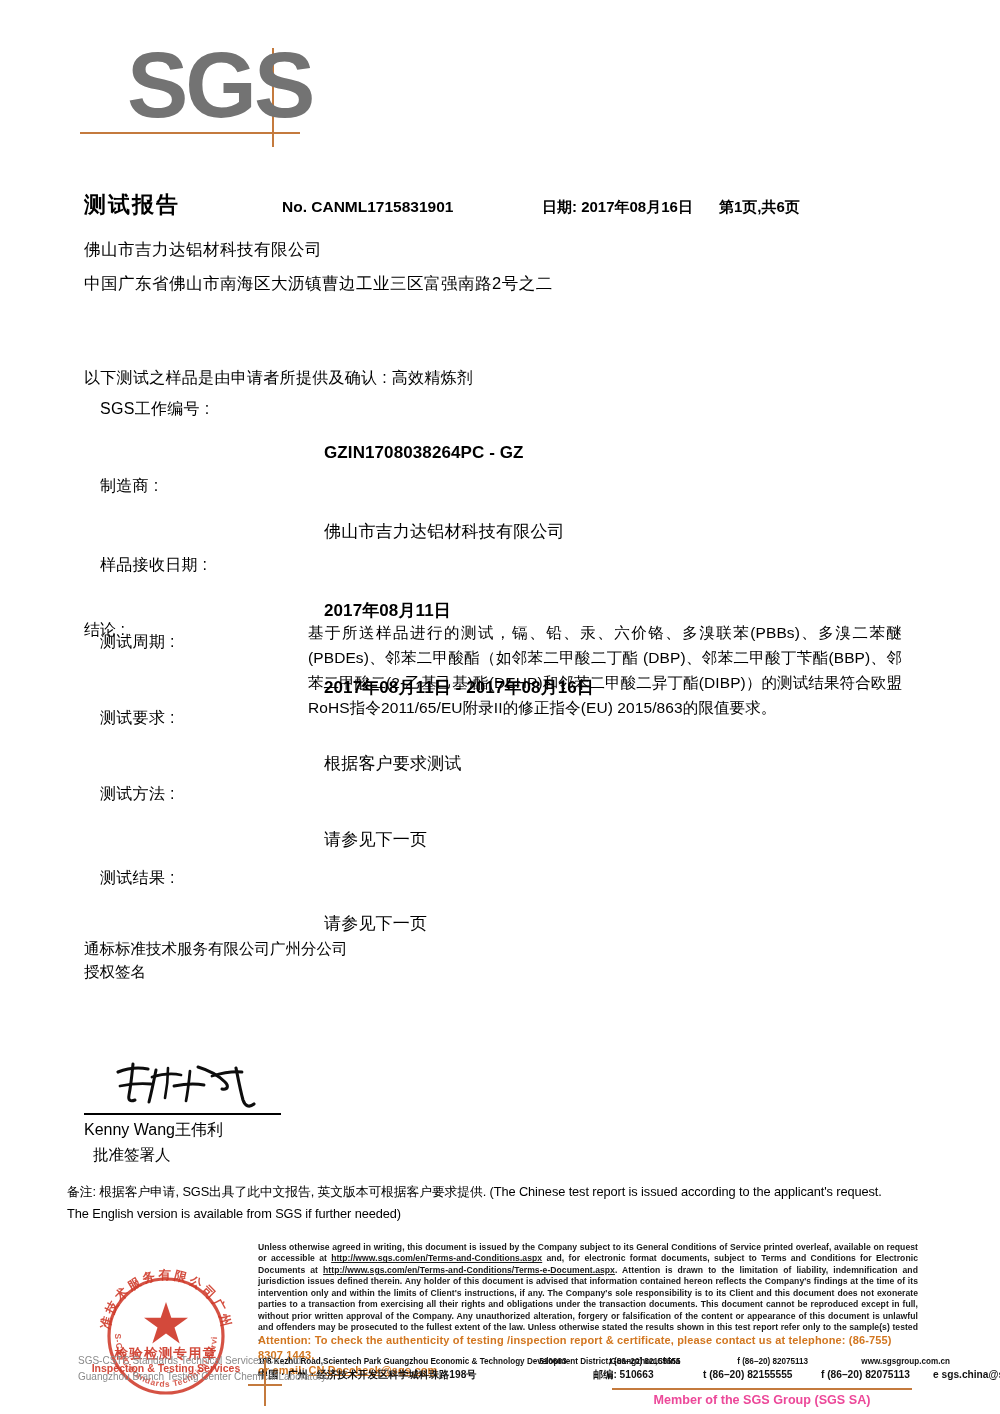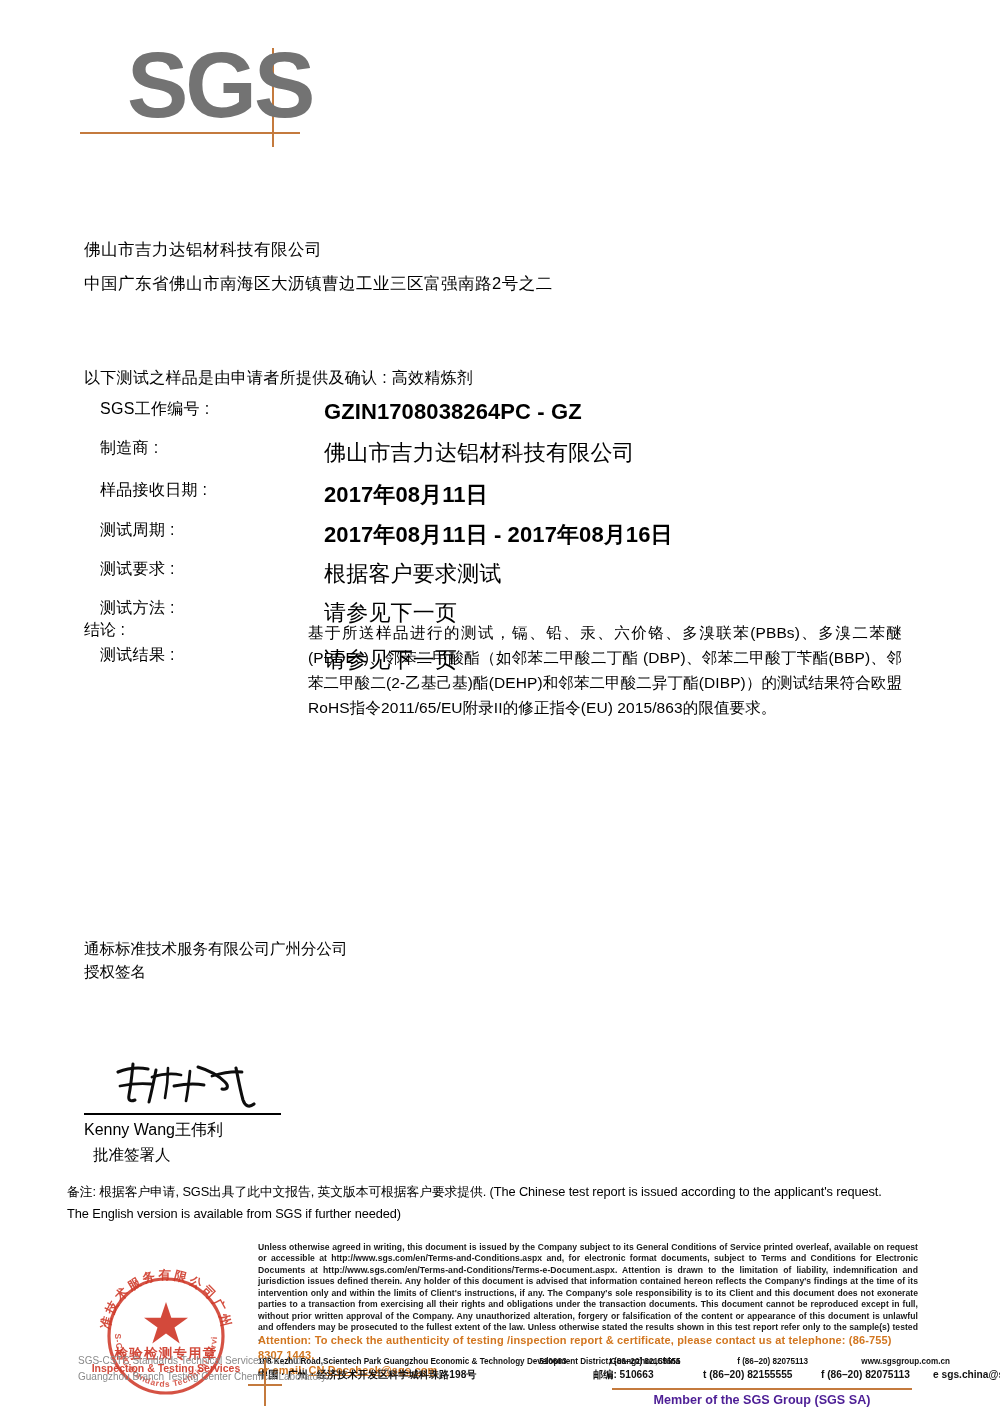--- a/index.html
+++ b/index.html
@@ -122,22 +122,23 @@
     display: flex;
     align-items: flex-start;
   }
   .info-label {
     width: 224px;
     flex: none;
     font-size: 16px;
     letter-spacing: 0.3px;
   }
   .info-value {
-    font-size: 22px;
+    font-size: 17px;
     letter-spacing: 0.2px;
+    margin-top: 44px;
   }
   .info-value.mono-ish {
     font-weight: bold;
     letter-spacing: 0.1px;
   }
   .rowgap-1 { height: 13px; }
   .rowgap-2 { height: 12px; }
   .rowgap-3 { height: 10px; }
   .rowgap-4 { height: 9px; }
   .rowgap-5 { height: 9px; }
@@ -217,21 +218,21 @@
     left: 258px;
     top: 1242px;
     width: 660px;
     font-size: 8.6px;
     font-weight: bold;
     line-height: 1.33;
     color: #1a1a1a;
     text-align: justify;
     letter-spacing: 0.05px;
   }
-  #legal .u { }
+  #legal .u { text-decoration: underline; }
   #attention {
     position: absolute;
     left: 258px;
     top: 1333px;
     width: 660px;
     font-size: 11px;
     font-weight: bold;
     line-height: 1.38;
     color: #d2761f;
     letter-spacing: 0.15px;
@@ -325,34 +326,40 @@
     background: #c47a3d;
   }
   #footer-member {
     position: absolute;
     left: 612px;
     top: 1393px;
     width: 300px;
     text-align: center;
     font-size: 12.6px;
     font-weight: bold;
-    color: #4c1d95;
+    color: #ec4899;
   }
 </style>
 </head>
 <body>
 
 <div id="page">
 
   <div id="logo-area">
     <div id="logo-hline"></div>
     <div id="logo-vline"></div>
     <div id="logo-text">SGS</div>
   </div>
 
+  <div id="header-row">
+    <div id="report-title">测试报告</div>
+    <div id="report-no">No. CANML1715831901</div>
+    <div id="report-date">日期: 2017年08月16日</div>
+    <div id="report-page">第1页,共6页</div>
+  </div>
 
   <div id="client-name">佛山市吉力达铝材科技有限公司</div>
   <div id="client-addr">中国广东省佛山市南海区大沥镇曹边工业三区富强南路2号之二</div>
 
   <div id="sample-line">以下测试之样品是由申请者所提供及确认 : 高效精炼剂</div>
 
   <div id="info-table">
     <div class="info-row">
       <div class="info-label">SGS工作编号 :</div>
       <div class="info-value mono-ish">GZIN1708038264PC - GZ</div>

